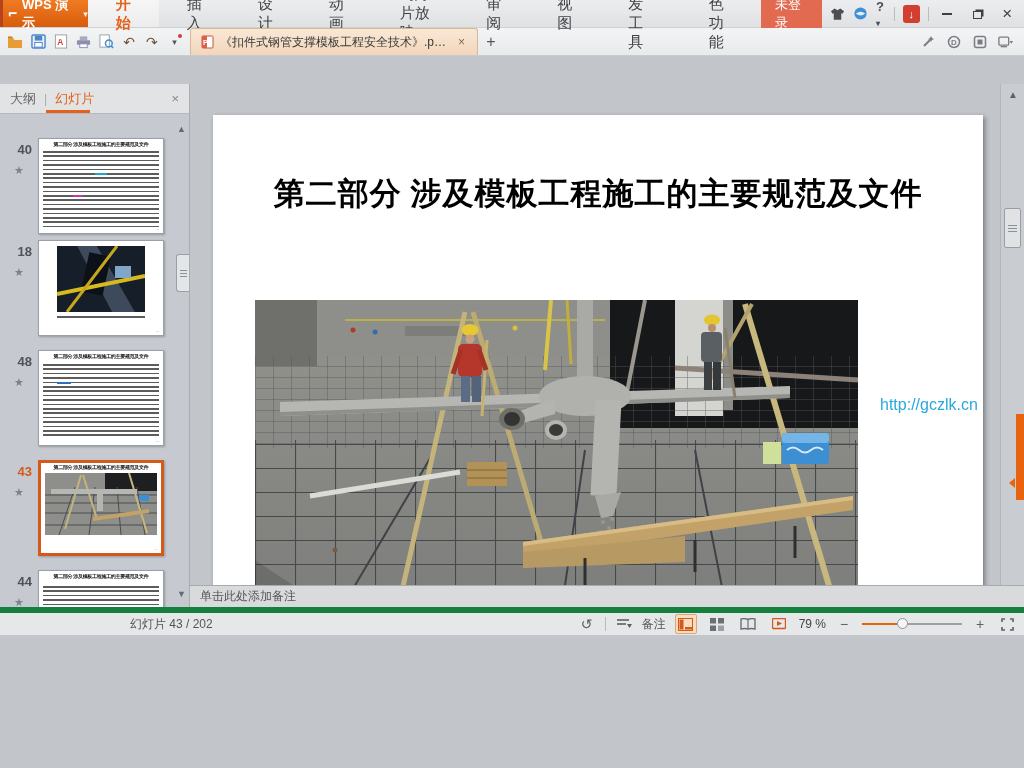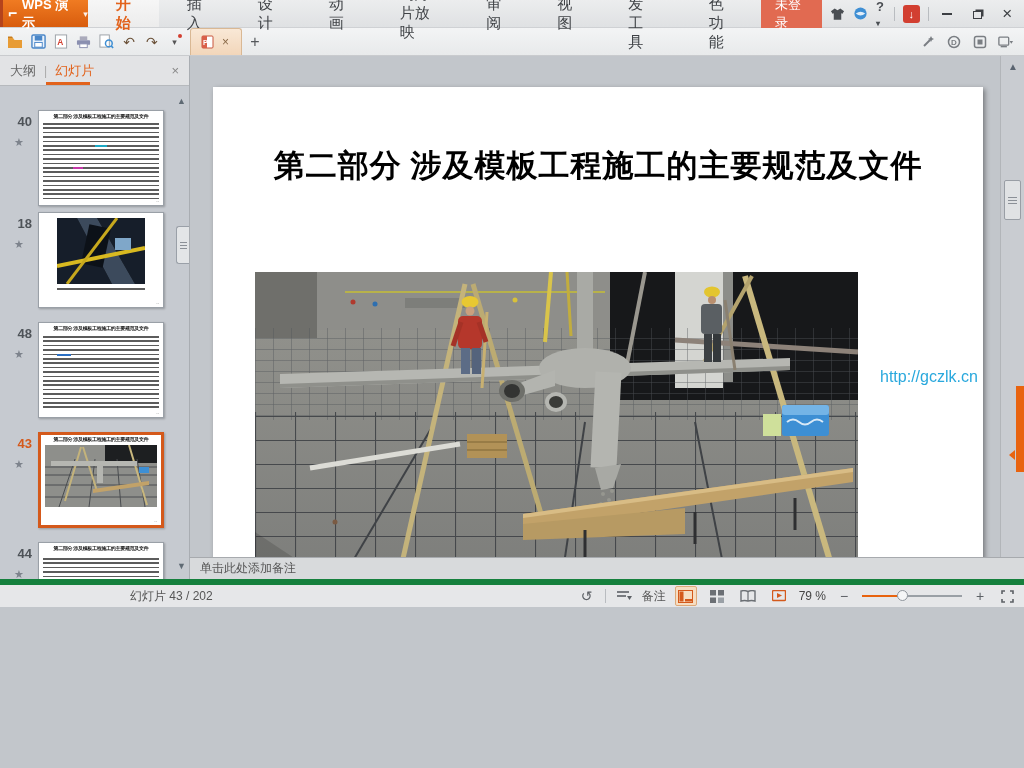--- a/index.html
+++ b/index.html
@@ -32,21 +32,21 @@
   .quick-icons { display:flex; align-items:center; gap:4px; padding:0 6px; width:190px; }
   .q-icon { width:20px; height:20px; display:flex; align-items:center; justify-content:center; font-size:14px; color:#6b5138; }
   .doc-tab { display:flex; align-items:center; gap:6px; background:linear-gradient(#f9e8d6,#f2d6ba); border:1px solid #d9b astuce; border:1px solid #d9b894; border-bottom:none; border-radius:3px 3px 0 0; padding:0 10px; max-width:300px; }
   .doc-tab-label { font-size:12px; color:#3a3a3a; white-space:nowrap; overflow:hidden; text-overflow:ellipsis; max-width:230px; }
   .doc-close { color:#8a6a48; font-size:12px; padding:0 2px; }
   .newtab-btn { display:flex; align-items:center; justify-content:center; width:26px; font-size:16px; color:#55585c; }
   .toolbar-right { margin-left:auto; display:flex; align-items:center; gap:10px; padding-right:10px; }
   .gray-icon { color:#7a7e83; width:16px; height:16px; display:flex; align-items:center; justify-content:center; }
 
   
-  .app-body { height:523px; display:flex; }
+  .app-body { height:523px; display:flex;margin-top:28px; }
 
   
   .sidebar { width:190px; display:flex; flex-direction:column; background:#c6cad0; border-right:1px solid #a9adb2; }
   .sidebar-header { height:30px; background:#e2e3e5; display:flex; align-items:center; padding:0 10px; gap:8px; border-bottom:1px solid #b6b9bd; position:relative; }
   .pane-tab { font-size:13px; color:#666; }
   .pane-tab.active { color:#e2621b; }
   .pane-underline { position:absolute; left:46px; bottom:0; width:44px; height:3px; background:#e2621b; }
   .pane-sep { color:#aaa; }
   .pane-close { margin-left:auto; color:#888; font-size:13px; }
   .thumb-list { position:relative; flex:1; overflow:hidden; }
@@ -183,20 +183,21 @@
     <span class="q-icon">↶</span>
     <span class="q-icon">↷</span>
     <span class="q-icon" style="position:relative;font-size:9px;color:#555;">▾<i style="position:absolute;top:2px;right:2px;width:4px;height:4px;border-radius:50%;background:#d23f31;"></i></span>
   </div>
   <div class="doc-tab">
     <svg width="13" height="14" viewBox="0 0 13 14">
         <rect x="1" y="1" width="11" height="12" rx="1" fill="#fff" stroke="#c9553d"></rect>
         <rect x="1" y="1" width="5" height="12" fill="#d9604a"></rect>
         <text x="2" y="10" font-size="7" fill="#fff" font-weight="bold">P</text>
       </svg>
+    <span class="doc-tab-label">《扣件式钢管支撑模板工程安全技术》.ppt *</span>
     <span class="doc-close">×</span>
   </div>
   <span class="newtab-btn">+</span>
   <div class="toolbar-right">
     <span class="gray-icon">
       <svg width="14" height="14" viewBox="0 0 14 14">
           <line x1="3" y1="11" x2="9" y2="5" stroke="#7a7e83" stroke-width="2"></line>
           <path d="M10 1 l1 2 2 1 -2 1 -1 2 -1 -2 -2 -1 2 -1 Z" fill="#7a7e83"></path>
         </svg>
     </span>

